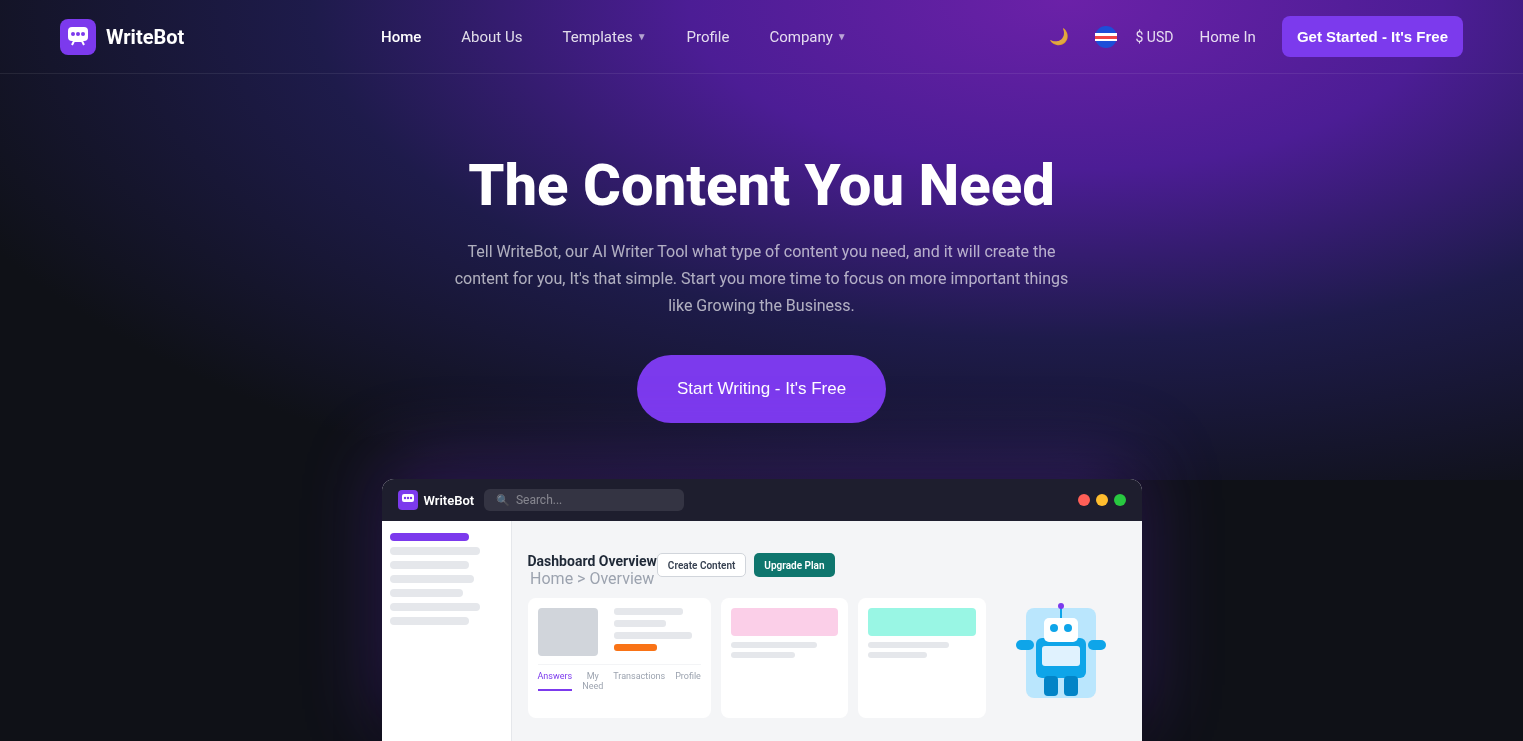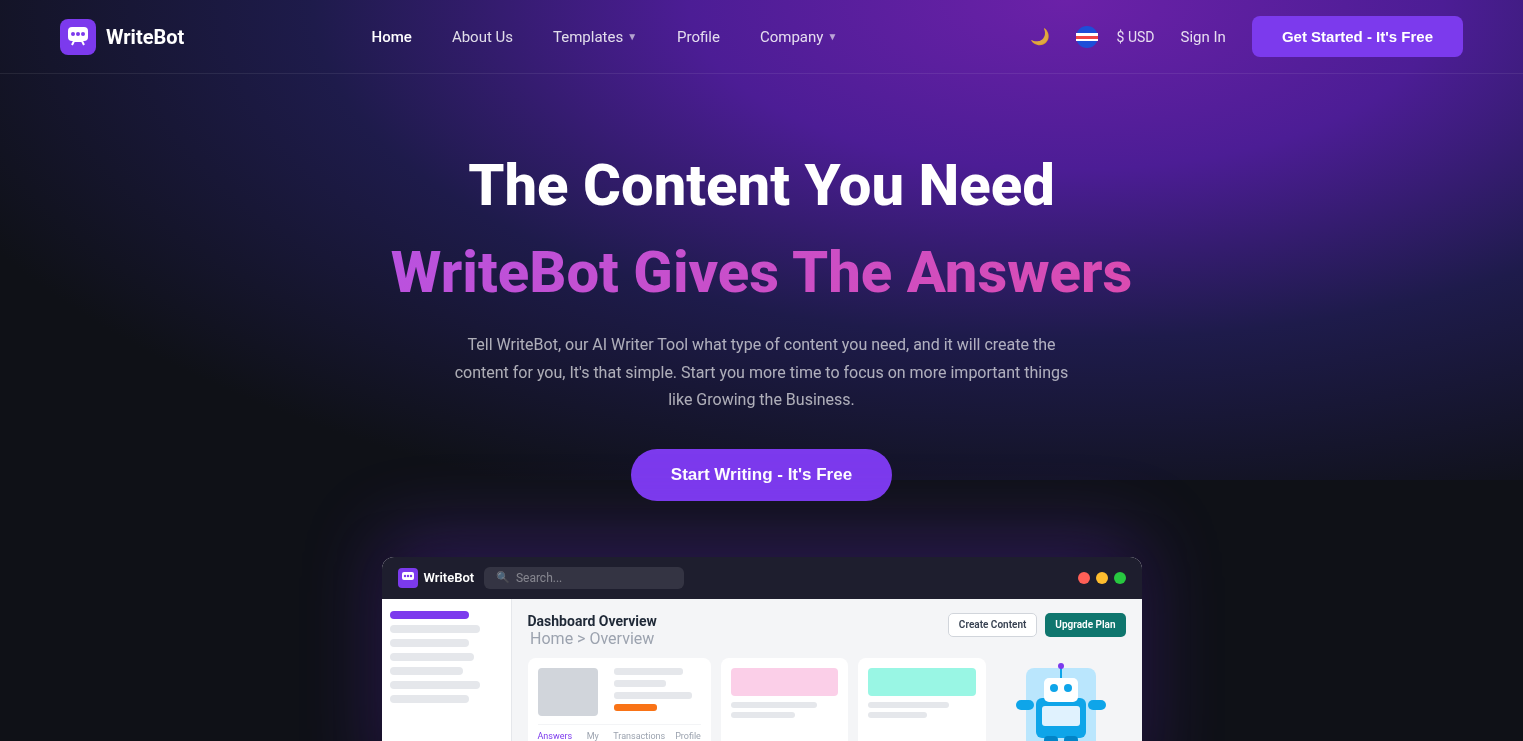--- a/index.html
+++ b/index.html
@@ -107,21 +107,21 @@
       font-size: 15px;
       cursor: pointer;
       padding: 8px 12px;
     }
 
     .get-started-btn {
       background: #7c3aed;
       color: #fff;
       border: none;
       border-radius: 8px;
-      padding: 12px 30px;
+      padding: 12px 15px;
       font-size: 15px;
       font-weight: 600;
       cursor: pointer;
       white-space: nowrap;
     }
 
     
     .hero {
       position: relative;
       z-index: 5;
@@ -154,23 +154,23 @@
       line-height: 1.7;
       max-width: 640px;
       margin: 0 auto 36px;
     }
 
     .start-writing-btn {
       background: #7c3aed;
       color: #fff;
       border: none;
       border-radius: 50px;
-      padding: 16px 40px;
+      padding: 24px 40px;
       font-size: 17px;
-      font-weight: 700;
+      font-weight: 400;
       cursor: pointer;
       margin-bottom: 56px;
     }
 
     
     .dashboard-preview {
       position: relative;
       z-index: 5;
       display: flex;
       justify-content: center;
@@ -270,23 +270,23 @@
       width: 70%;
     }
 
     .dashboard-main {
       flex: 1;
       padding: 14px 16px;
     }
 
     .dash-header {
       display: flex;
-      justify-content: space-between;
       align-items: flex-start;
       margin-bottom: 10px;
+      margin-top: 18px;
     }
 
     .dash-title {
       font-size: 14px;
       font-weight: 700;
       color: #1f2937;
     }
 
     .dash-breadcrumb {
       font-size: 16px;
@@ -443,28 +443,27 @@
       <svg width="24" height="24" viewBox="0 0 24 24">
         <circle cx="12" cy="12" r="11" fill="#1d4ed8"></circle>
         <rect x="1" y="8" width="22" height="8" fill="#ef4444"></rect>
         <rect x="1" y="8" width="22" height="3" fill="#fff"></rect>
         <rect x="1" y="14" width="22" height="2" fill="#fff"></rect>
       </svg>
     </div>
     <span class="currency-badge">
       <span>$ USD</span>
     </span>
-    <span class="sign-in-btn">Sign In</span>
+    <span class="sign-in-btn">Home In</span>
     <button class="get-started-btn">Get Started - It's Free</button>
   </div>
 </nav>
 
 <section class="hero">
   <h1 class="hero-title-white">The Content You Need</h1>
-  <h1 class="hero-title-purple">WriteBot Gives The Answers</h1>
   <p class="hero-subtitle">Tell WriteBot, our AI Writer Tool what type of content you need, and it will create the content for you, It's that simple. Start you more time to focus on more important things like Growing the Business.</p>
   <button class="start-writing-btn">Start Writing - It's Free</button>
 
   
   <div class="dashboard-preview">
     <div class="dashboard-window">
 
       <div class="window-bar">
         <div class="window-bar-left">
           <div class="window-logo">

